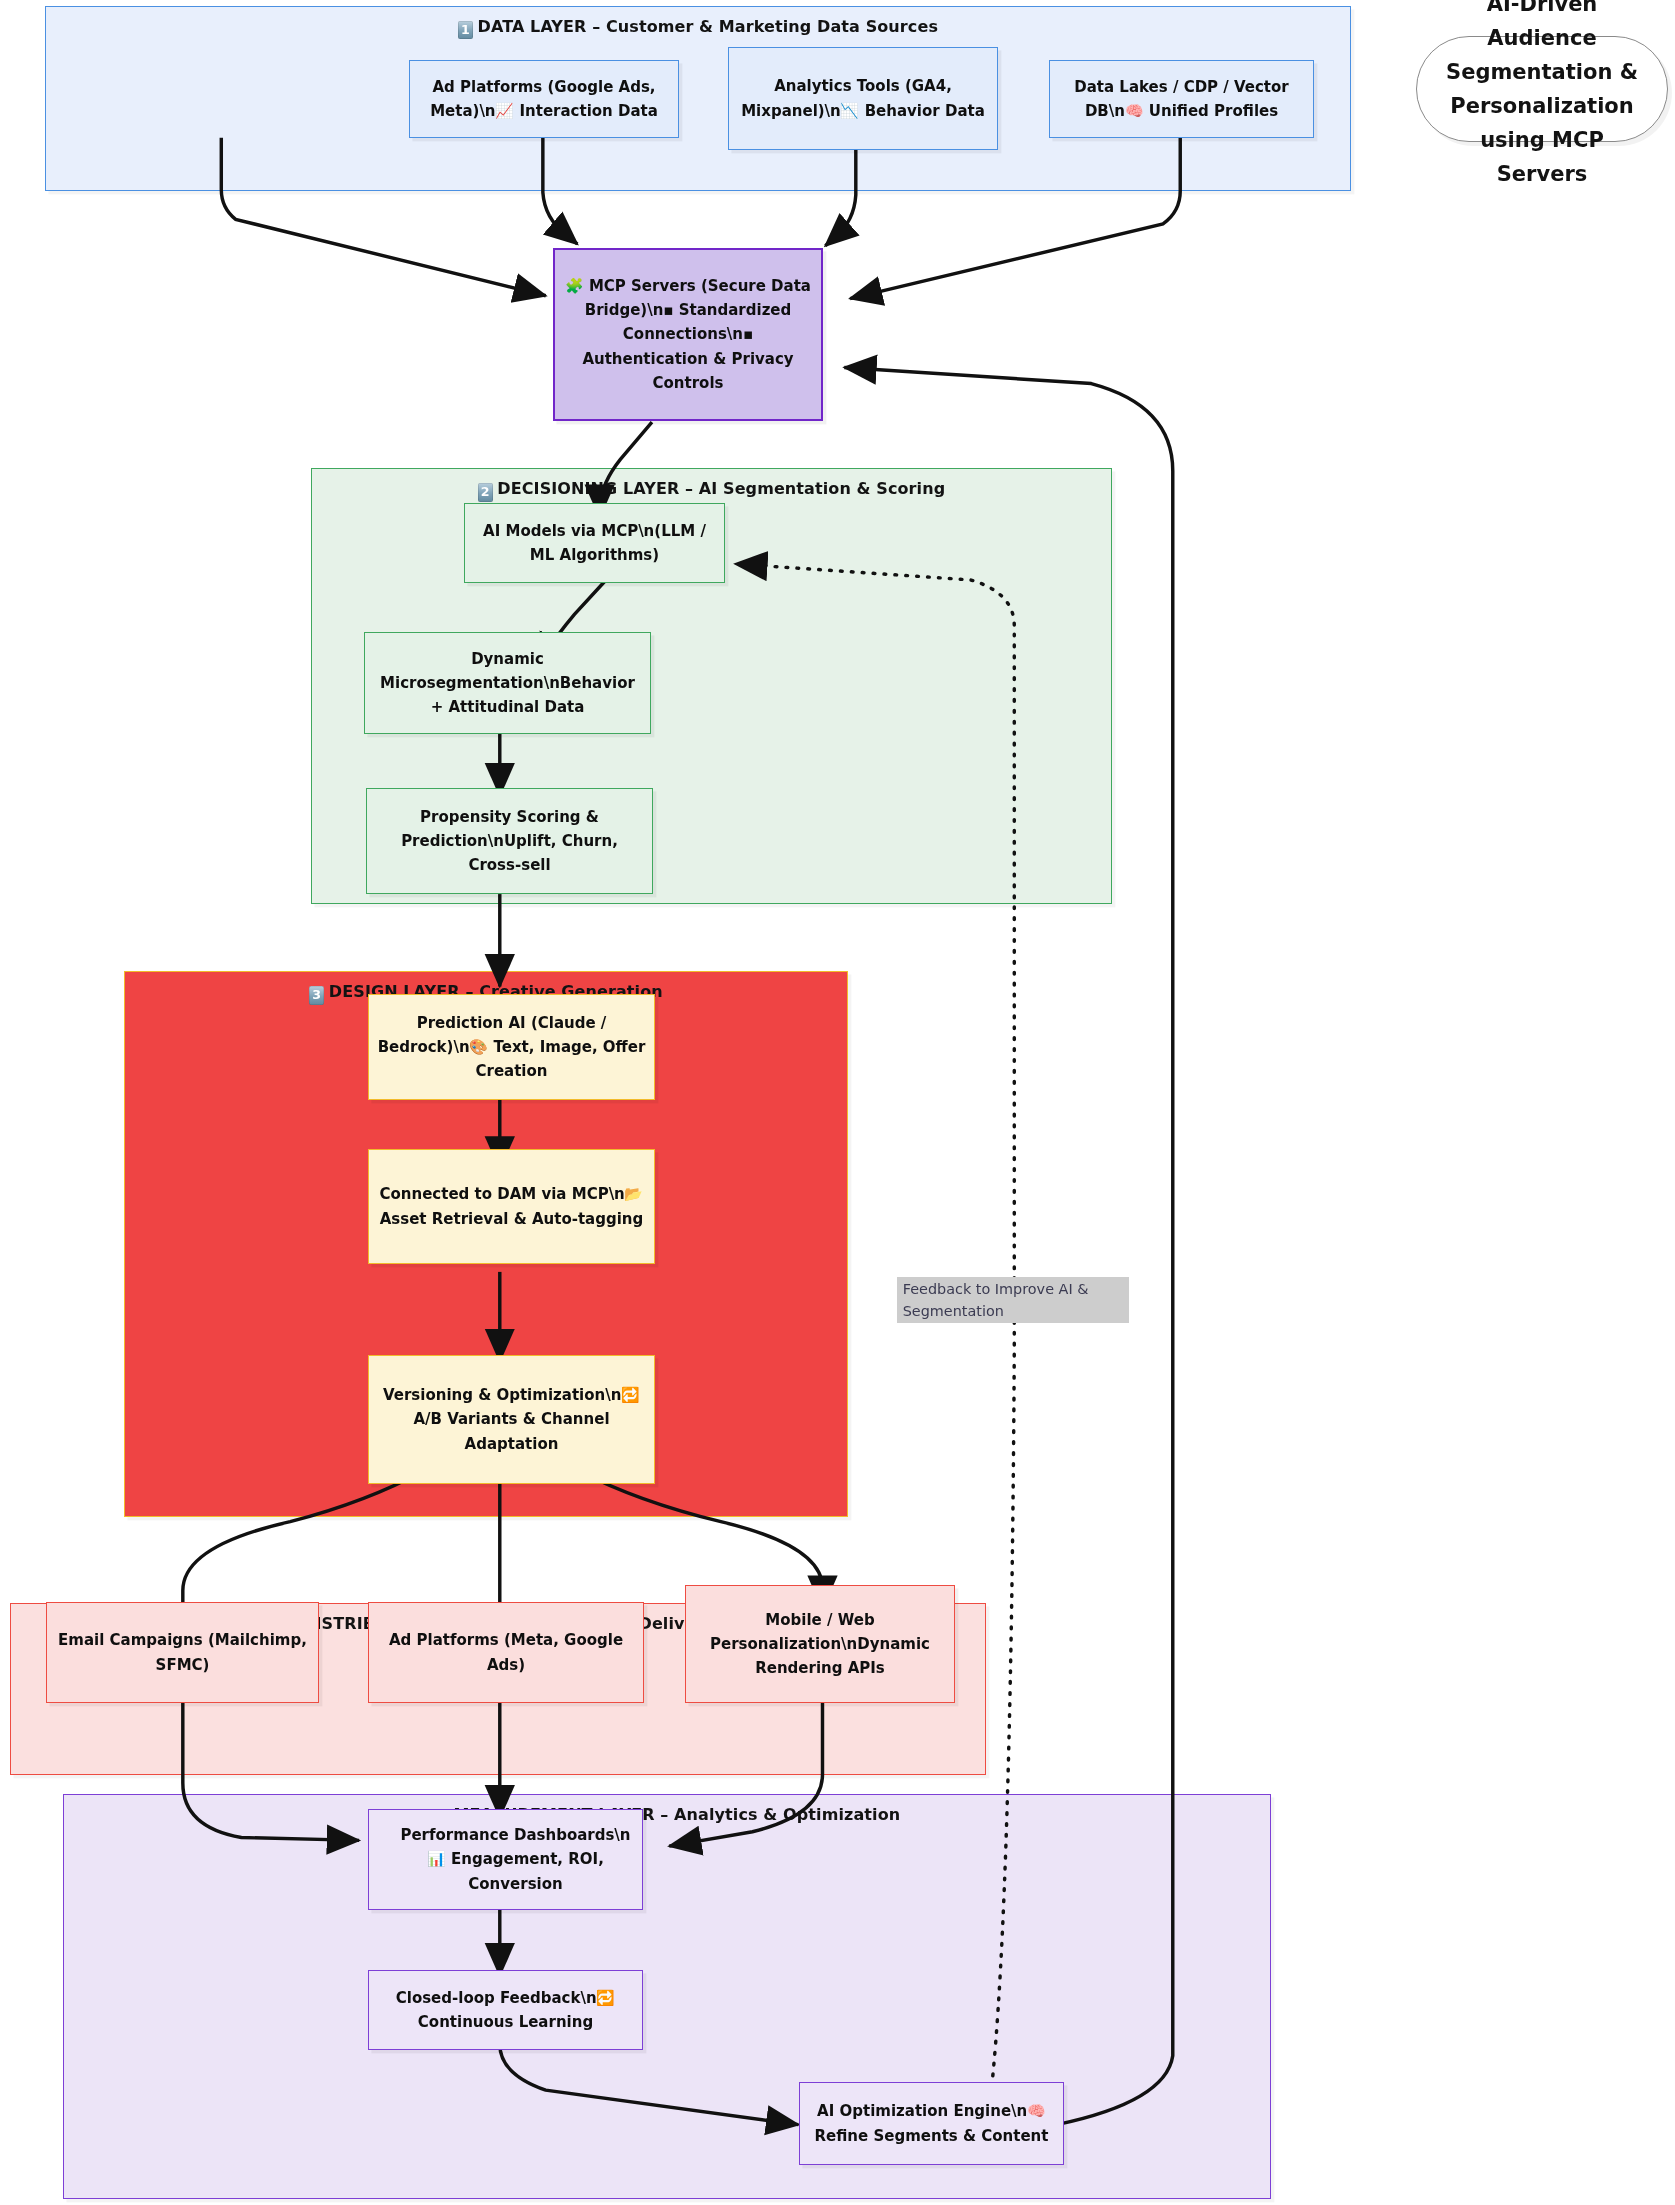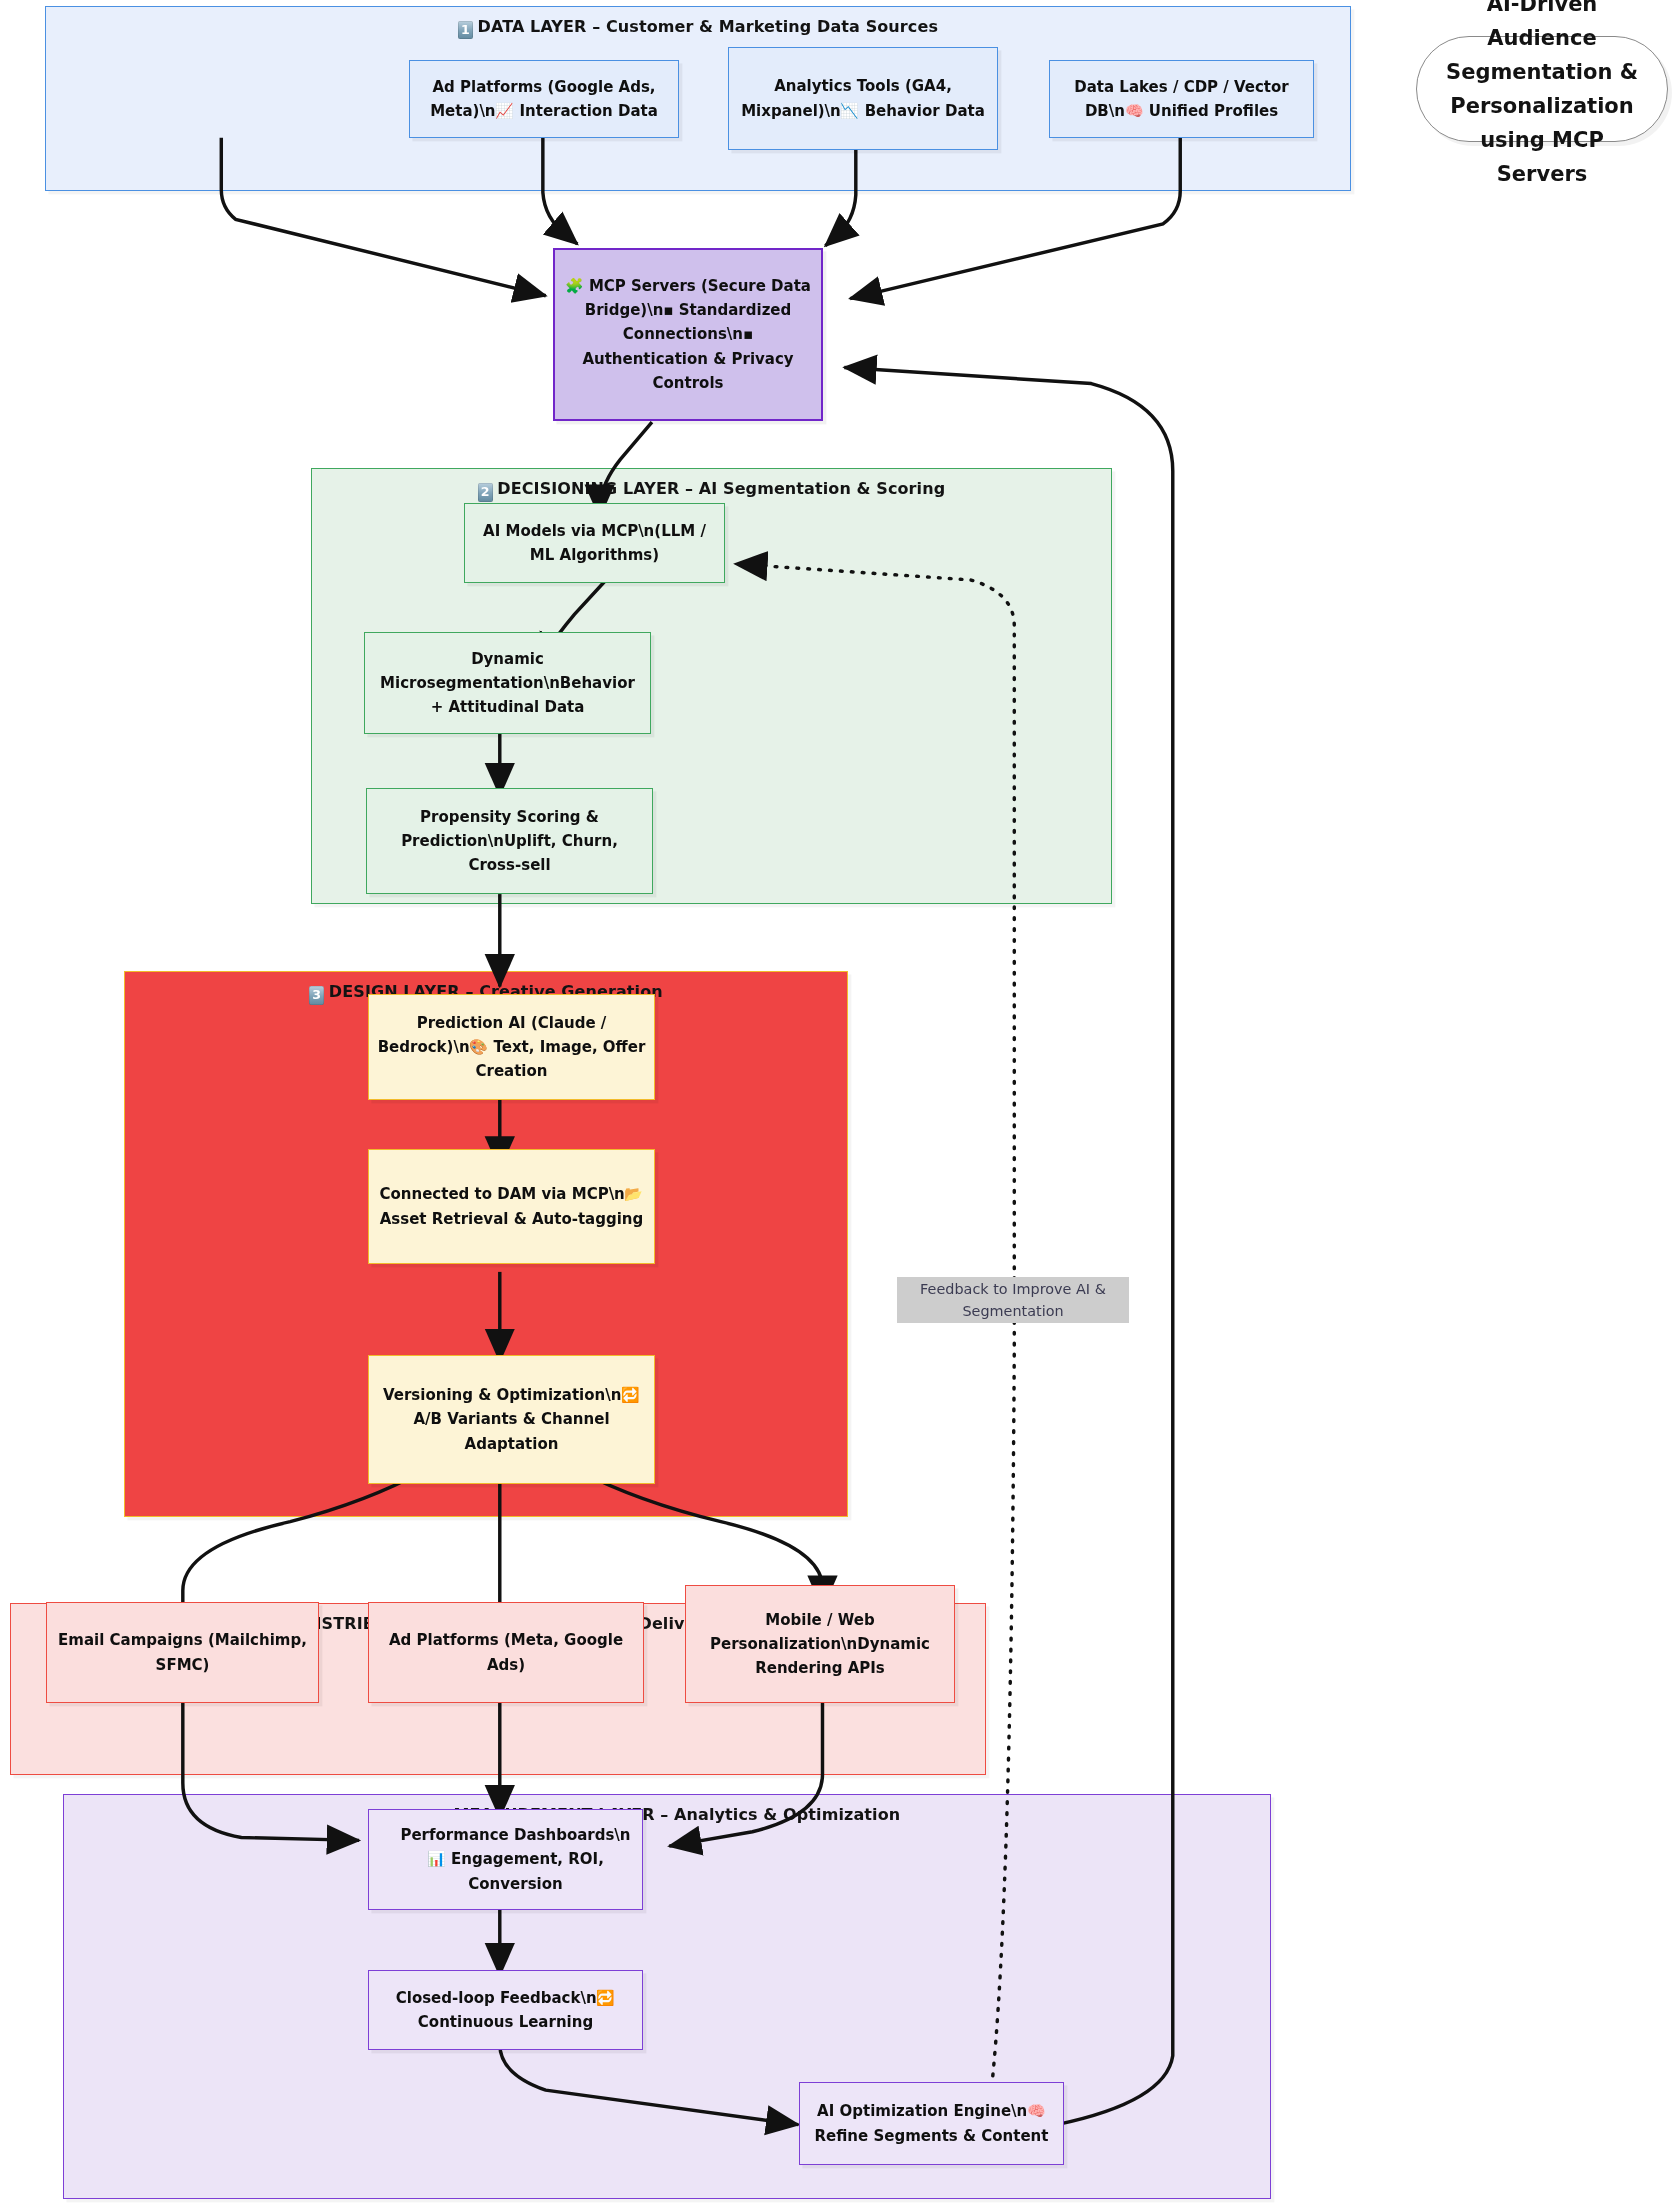--- a/index.html
+++ b/index.html
@@ -45,21 +45,21 @@
   .title-node{
     position:absolute;box-sizing:border-box;display:flex;align-items:center;justify-content:center;
     text-align:center;background:#ffffff;border:1.7px solid #8a8a8a;border-radius:53px;
     font-family:"DejaVu Sans",sans-serif;font-weight:700;font-size:21px;line-height:1.62;
     color:#131313;padding:6.9px 15px;box-shadow:4px 4px 0 0 rgba(0,0,0,.05);
   }
 
   .edge-label{
     position:absolute;box-sizing:border-box;background:#cdcdcd;color:#3b3b52;
     font-family:"DejaVu Sans",sans-serif;font-weight:400;font-size:14.4px;line-height:1.55;
-    text-align:center;padding:2.3px 5.7px;display:flex;align-items:center;justify-content:center;
+    text-align:left;padding:2.3px 5.7px;display:flex;align-items:center;justify-content:center;
   }
 </style>
 </head>
 <body>
 
 <div id="stage">
 
   <div class="cluster cluster-data" style="left:45px;top:5.7px;width:1306px;height:185px;">
     <div class="ctitle">
       <span class="num">1</span><span>DATA LAYER – Customer &amp; Marketing Data Sources</span>

